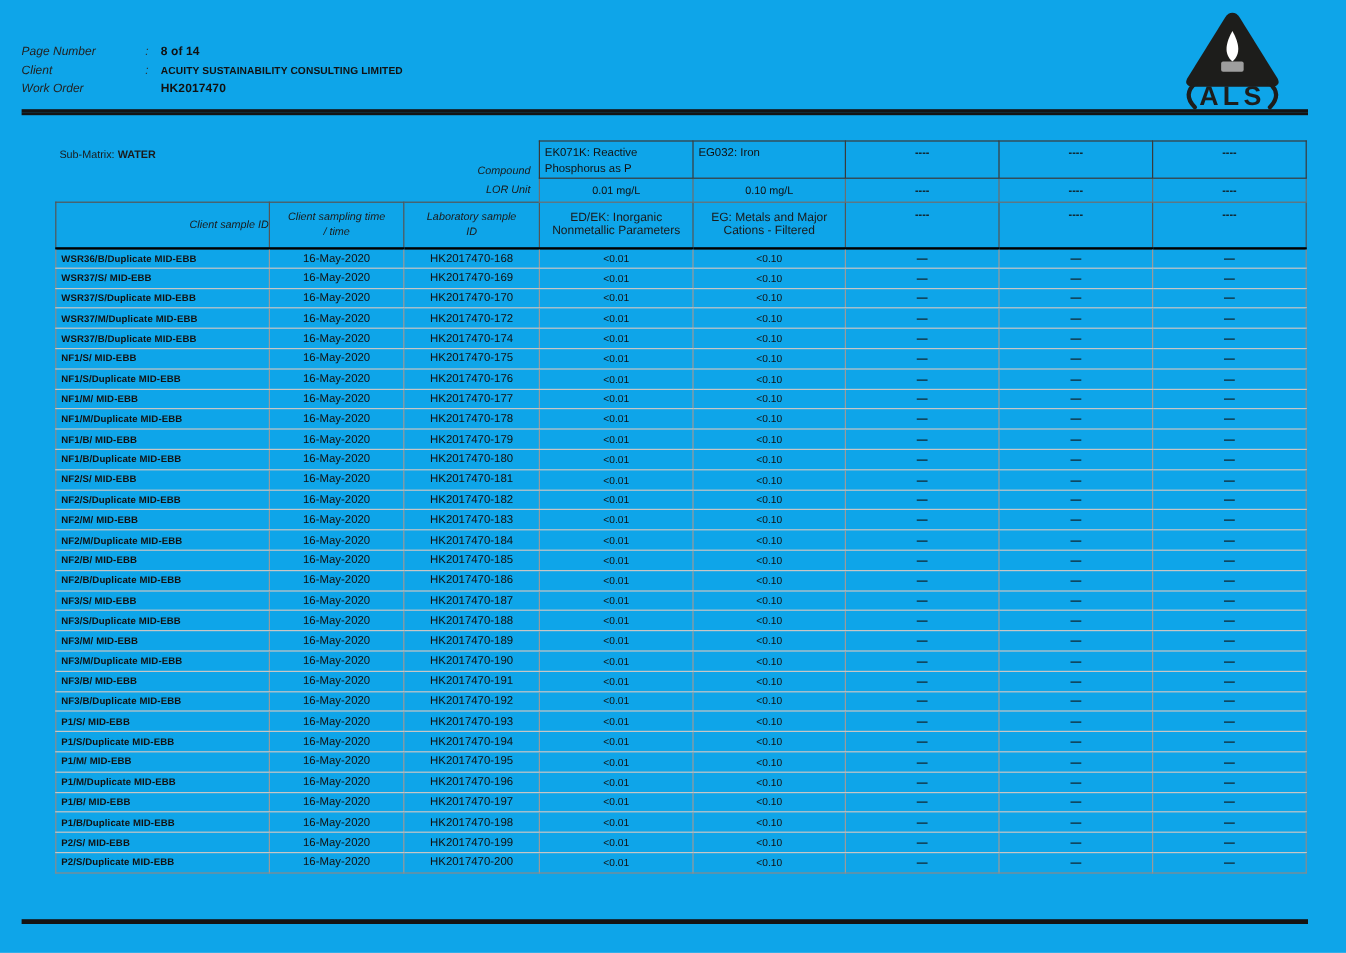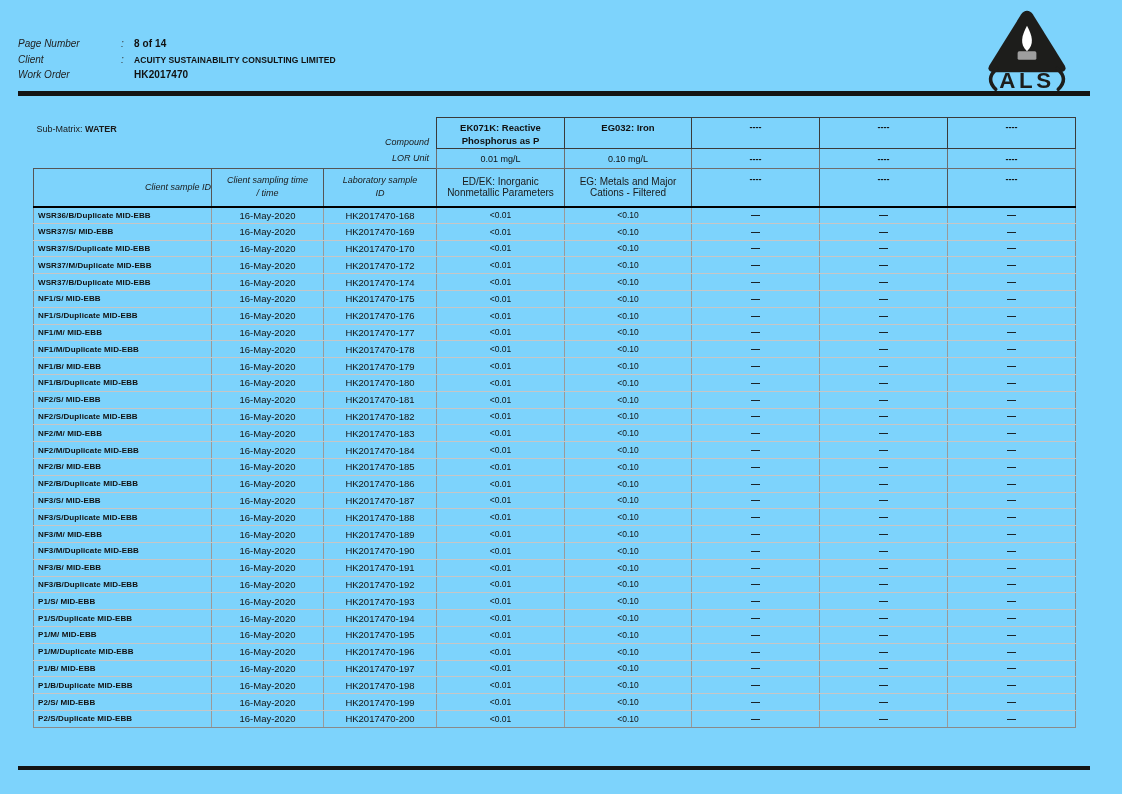--- a/index.html
+++ b/index.html
@@ -1,19 +1,19 @@
 <!DOCTYPE html>
 <html><head>
 <meta charset="utf-8">
 <style>
   * { box-sizing: border-box; margin: 0; padding: 0; }
   body { background: #e8e8e8; font-family: "Liberation Sans", sans-serif; }
   .page {
     position: relative; width: 1122px; height: 794px;
-    background: #7dd3fc; color: #111; overflow: hidden;
+    background: #0ea5e9; color: #111; overflow: hidden;
   }
 
   
   .info { position: absolute; left: 18px; top: 38px; }
   .info-row { display: flex; align-items: baseline; height: 15.5px; }
   .info-label { width: 103px; font-style: italic; font-size: 10px; color: #222; }
   .info-sep { width: 13px; font-style: italic; font-size: 10px; color: #333; }
   .info-value { font-weight: bold; font-size: 10px; letter-spacing: .1px; }
   .info-value.small { font-size: 8.5px; }
 
@@ -25,40 +25,40 @@
   .rule-bottom {
     position: absolute; left: 18px; top: 766px; width: 1072px; height: 4px;
     background: #141414;
   }
 
   
   .logo { position: absolute; left: 982px; top: 8px; }
 
   
   table.report {
-    position: absolute; left: 33px; top: 117px; width: 1042px;
+    position: absolute; left: 46px; top: 117px; width: 1042px;
     border-collapse: collapse; table-layout: fixed;
   }
   td { overflow: hidden; }
 
   tr.row-a td { height: 31px; vertical-align: top; }
   tr.row-b td { height: 20px; vertical-align: middle; }
   tr.row-c td { height: 38px; vertical-align: middle; }
 
   .h-blank { border: none; }
   .sub-matrix { font-size: 9px; padding: 6px 0 0 3px; color: #1a1a1a; }
   .sub-matrix .bold { font-weight: bold; }
   .lbl-right { font-style: italic; font-size: 9px; text-align: right; padding-right: 7px; color: #1a1a1a; }
   tr.row-a .lbl-right { vertical-align: bottom; padding-bottom: 2px; }
 
   .b-comp { border: 1.5px solid #3a3a3a; }
   .b-thin { border: 1px solid #6e6e6e; }
   .b-head { border: 1px solid #555; }
 
-  .comp-name { font-weight: bold; font-size: 9.5px; line-height: 13px; text-align: center; padding: 3px 4px 0 4px; }
+  .comp-name { font-weight: normal; font-size: 9.5px; line-height: 13px; text-align: left; padding: 3px 4px 0 4px; }
   .lor { font-size: 9px; text-align: center; }
   .grp { font-size: 10px; line-height: 11px; text-align: center; color: #1a1a1a; }
   .h-dash { font-weight: bold; font-size: 9px; text-align: center; letter-spacing: 0; }
 
   .colh { font-style: italic; font-size: 9px; color: #1a1a1a; }
   .colh-left { text-align: right; padding-left: 5px; }
   .colh-center { text-align: center; line-height: 13px; }
 
   tbody td {
     height: 16.8px;

